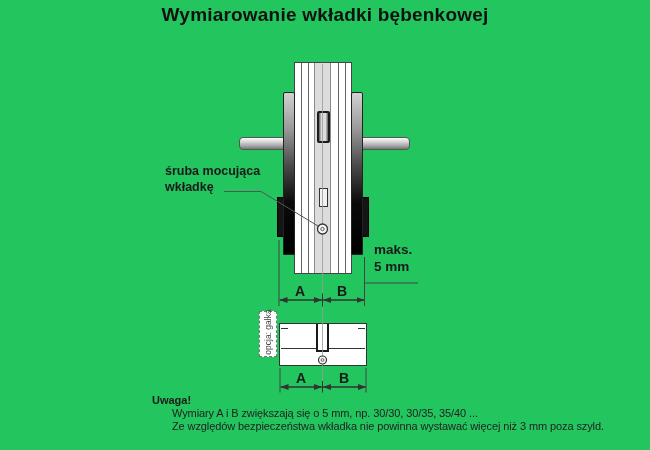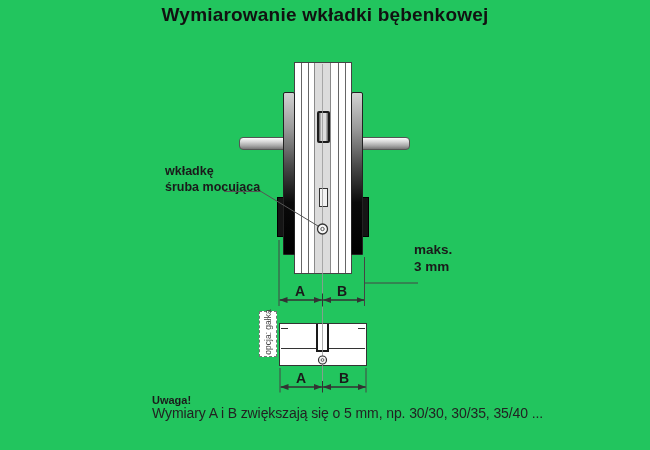--- a/index.html
+++ b/index.html
@@ -10,21 +10,21 @@
   .abs{position:absolute;box-sizing:border-box;}
   .title{
     left:0;top:4px;width:650px;text-align:center;
     font-size:19px;font-weight:bold;letter-spacing:.2px;color:#111;
   }
   .side-label{font-size:12.5px;font-weight:bold;letter-spacing:.2px;white-space:nowrap;}
   .screw-label{font-size:12.5px;font-weight:bold;line-height:15.5px;white-space:nowrap;}
   .dim-letter{font-size:14px;font-weight:bold;text-align:center;width:16px;}
   .maks-label{font-size:13.5px;font-weight:bold;line-height:16.5px;white-space:nowrap;}
   .note-head{font-size:11px;font-weight:bold;text-align:center;}
-  .note-line{font-size:14px;line-height:12.6px;letter-spacing:-0.1px;color:#222;white-space:nowrap;}
+  .note-line{font-size:11px;line-height:12.6px;letter-spacing:-0.1px;color:#222;white-space:nowrap;margin-left:20px;}
 
   
   .door{left:294px;top:62px;width:58px;height:212px;background:#fff;border:1px solid #444;}
   .vline{top:63px;width:1px;height:210px;background:#666;}
   .cyl-strip{left:314px;top:63px;width:17px;height:210px;background:#dcdcdc;
              border-left:1px solid #8a8a8a;border-right:1px solid #8a8a8a;}
   .cam{left:317px;top:111px;width:13px;height:32px;background:#ddd;border:2px solid #1c1c1c;
        box-shadow:inset 1.5px 0 0 #777, inset -1.5px 0 0 #777;border-radius:2px;}
   .slot{left:319px;top:188px;width:9px;height:19px;background:#f2f2f2;border:1.5px solid #333;}
 
@@ -69,46 +69,47 @@
   <div class="abs rod" style="left:239px;width:45px;border-radius:4px 0 0 4px;"></div>
   <div class="abs rod" style="left:362px;width:48px;border-radius:0 4px 4px 0;"></div>
 
   <div class="abs protrusion" style="left:277px;"></div>
   <div class="abs protrusion" style="left:360px;"></div>
 
   <div class="abs shield" style="left:283px;"></div>
   <div class="abs shield" style="left:351px;"></div>
 
   <div class="abs screw-label" style="left:165px;top:164px;">
+    <div>śruba mocująca</div>
     <div>wkładkę</div>
-    <div>śruba mocująca</div>
   </div>
 
-  <div class="abs maks-label" style="left:374px;top:242px;margin-left:40px;">
+  <div class="abs maks-label" style="left:374px;top:242px;">
     <div>maks.</div>
-    <div>3 mm</div>
+    <div>5 mm</div>
   </div>
 
   <div class="abs dim-letter" style="left:292px;top:283px;">A</div>
   <div class="abs dim-letter" style="left:334px;top:283px;">B</div>
 
   <div class="abs knob-box"></div>
   <div class="abs knob-label">opcja: gałka</div>
   <div class="abs cyl-body"></div>
   <div class="abs cyl-hline"></div>
   <div class="abs chamfer" style="left:281px;width:7px;"></div>
   <div class="abs chamfer" style="left:358px;width:7px;"></div>
   <div class="abs notch"></div>
 
   <div class="abs dim-letter" style="left:293px;top:370px;">A</div>
   <div class="abs dim-letter" style="left:336px;top:370px;">B</div>
 
   <div class="abs note-head" style="left:152px;top:394px;">Uwaga!</div>
   <div class="abs" style="left:152px;top:407px;">
     <div class="note-line">Wymiary A i B zwiększają się o 5 mm, np. 30/30, 30/35, 35/40 ...</div>
+    <div class="note-line">Ze względów bezpieczeństwa wkładka nie powinna wystawać więcej niż 3 mm poza szyld.</div>
   </div>
 
   <svg class="overlay" width="650" height="450" viewBox="0 0 650 450">
     <defs>
       <marker id="arr" markerUnits="userSpaceOnUse" markerWidth="8" markerHeight="6" refX="7.5" refY="3" orient="auto">
         <path d="M0,0 L8,3 L0,6 Z" fill="#333"></path>
       </marker>
     </defs>
 
     <line x1="322.5" y1="64" x2="322.5" y2="391" stroke="#999" stroke-width="0.8"></line>

